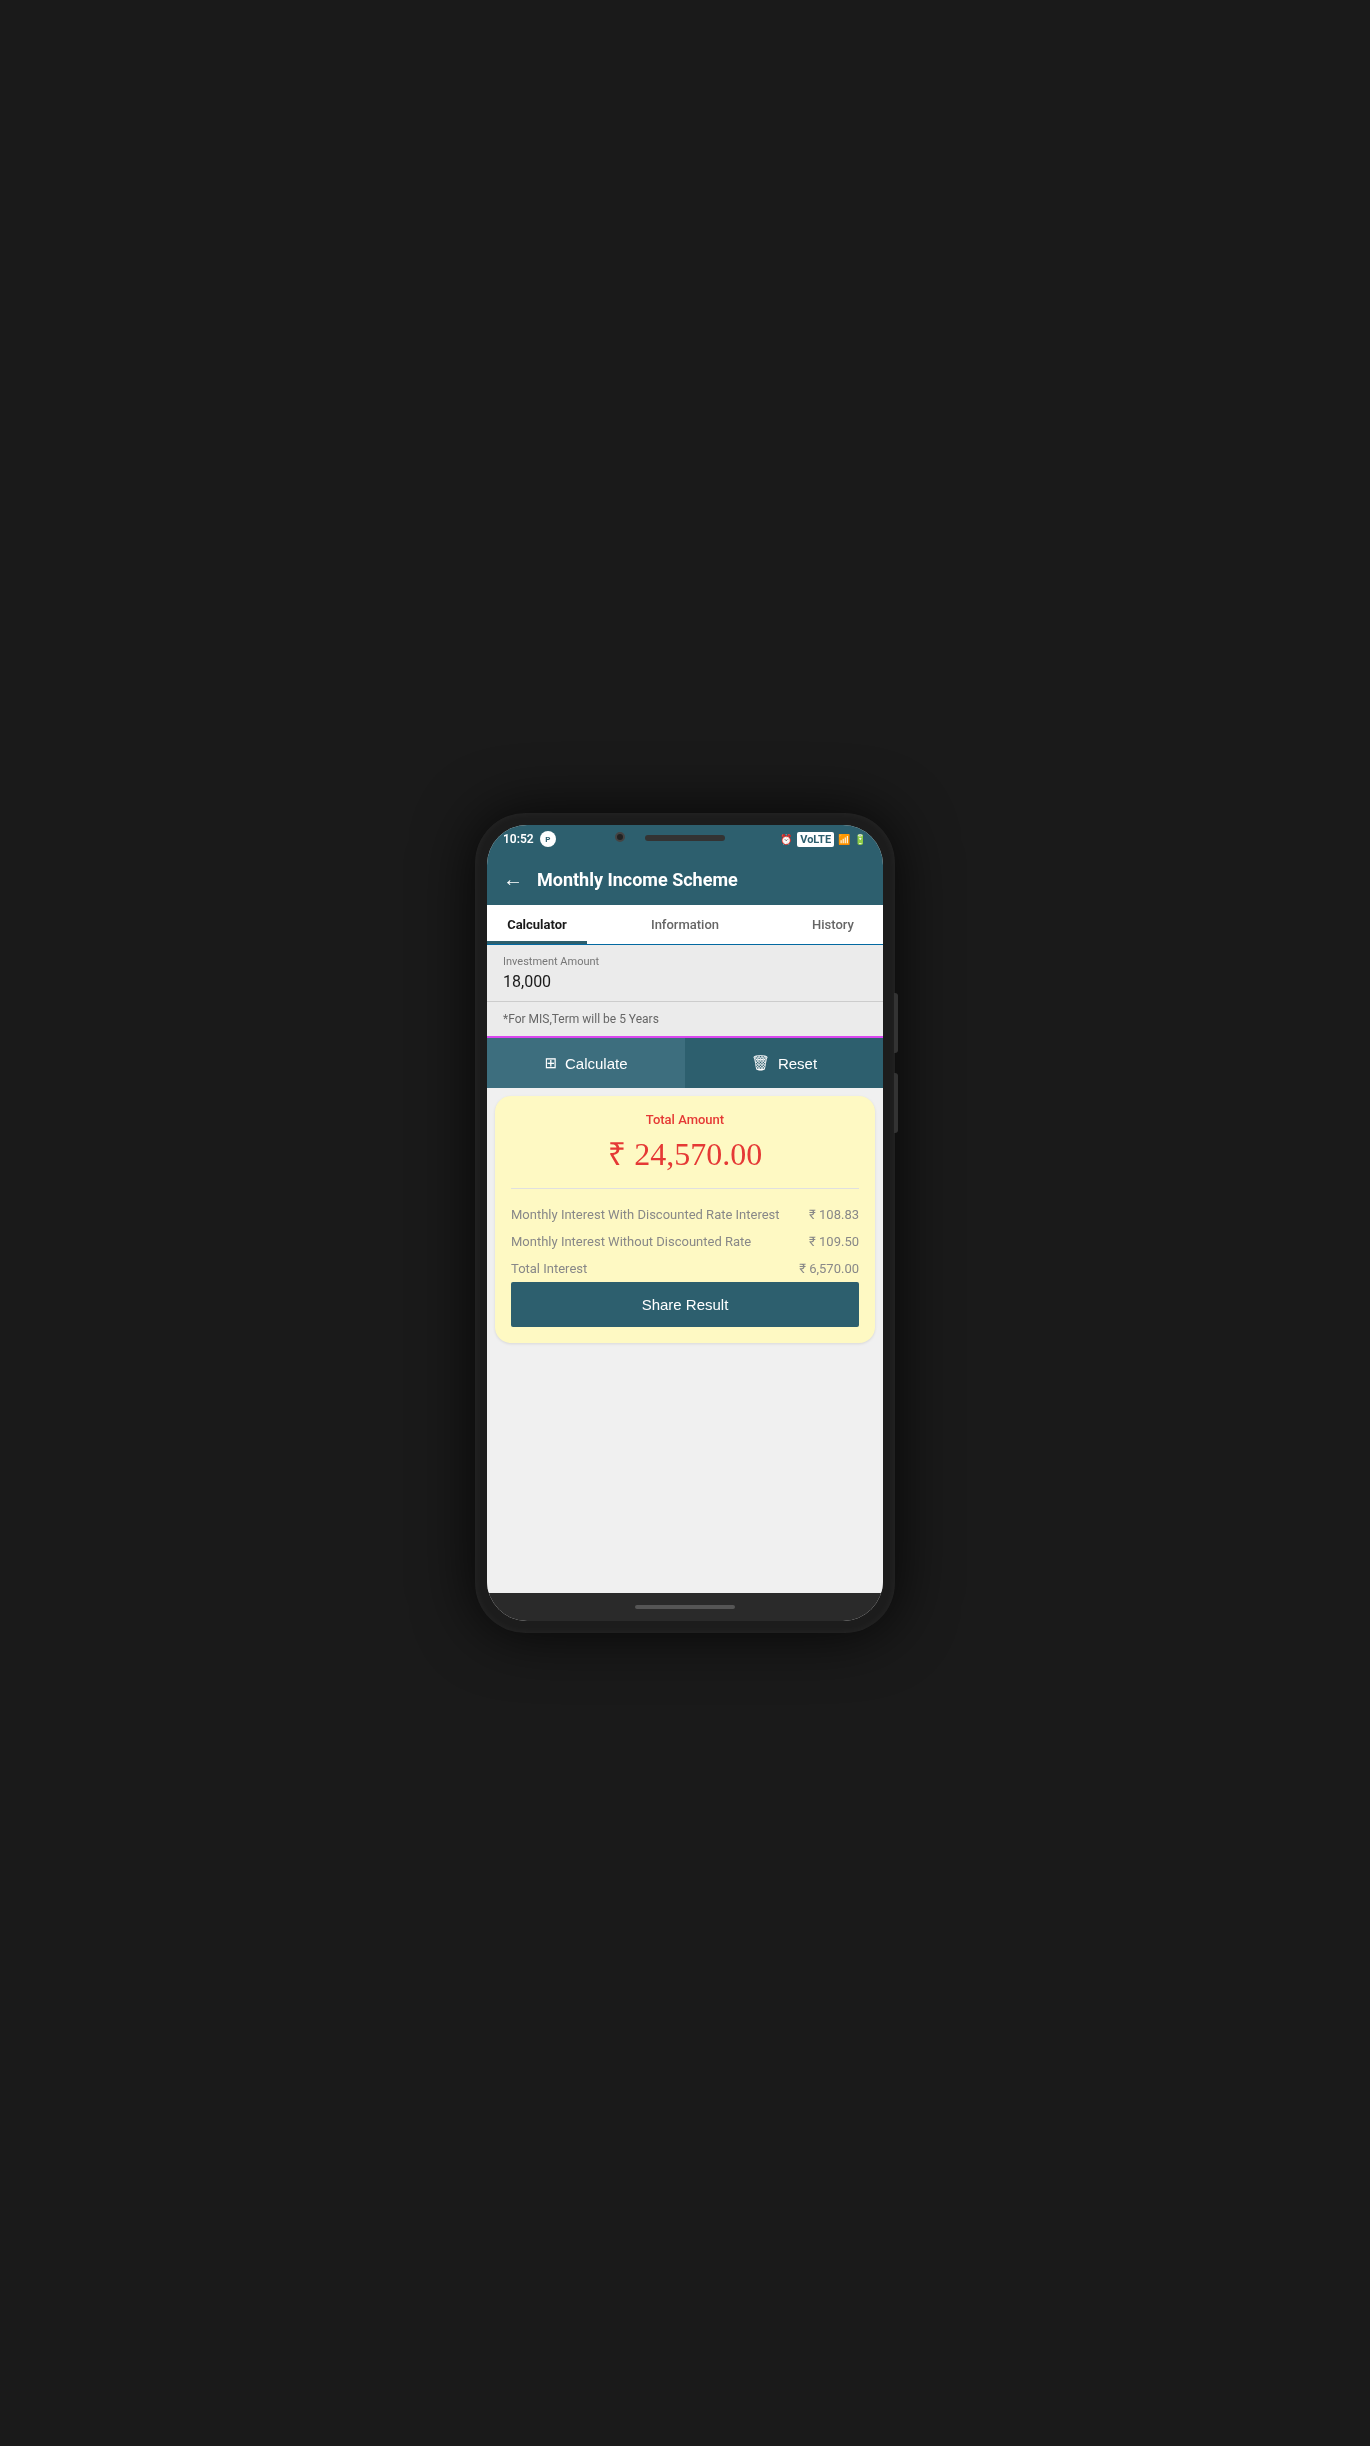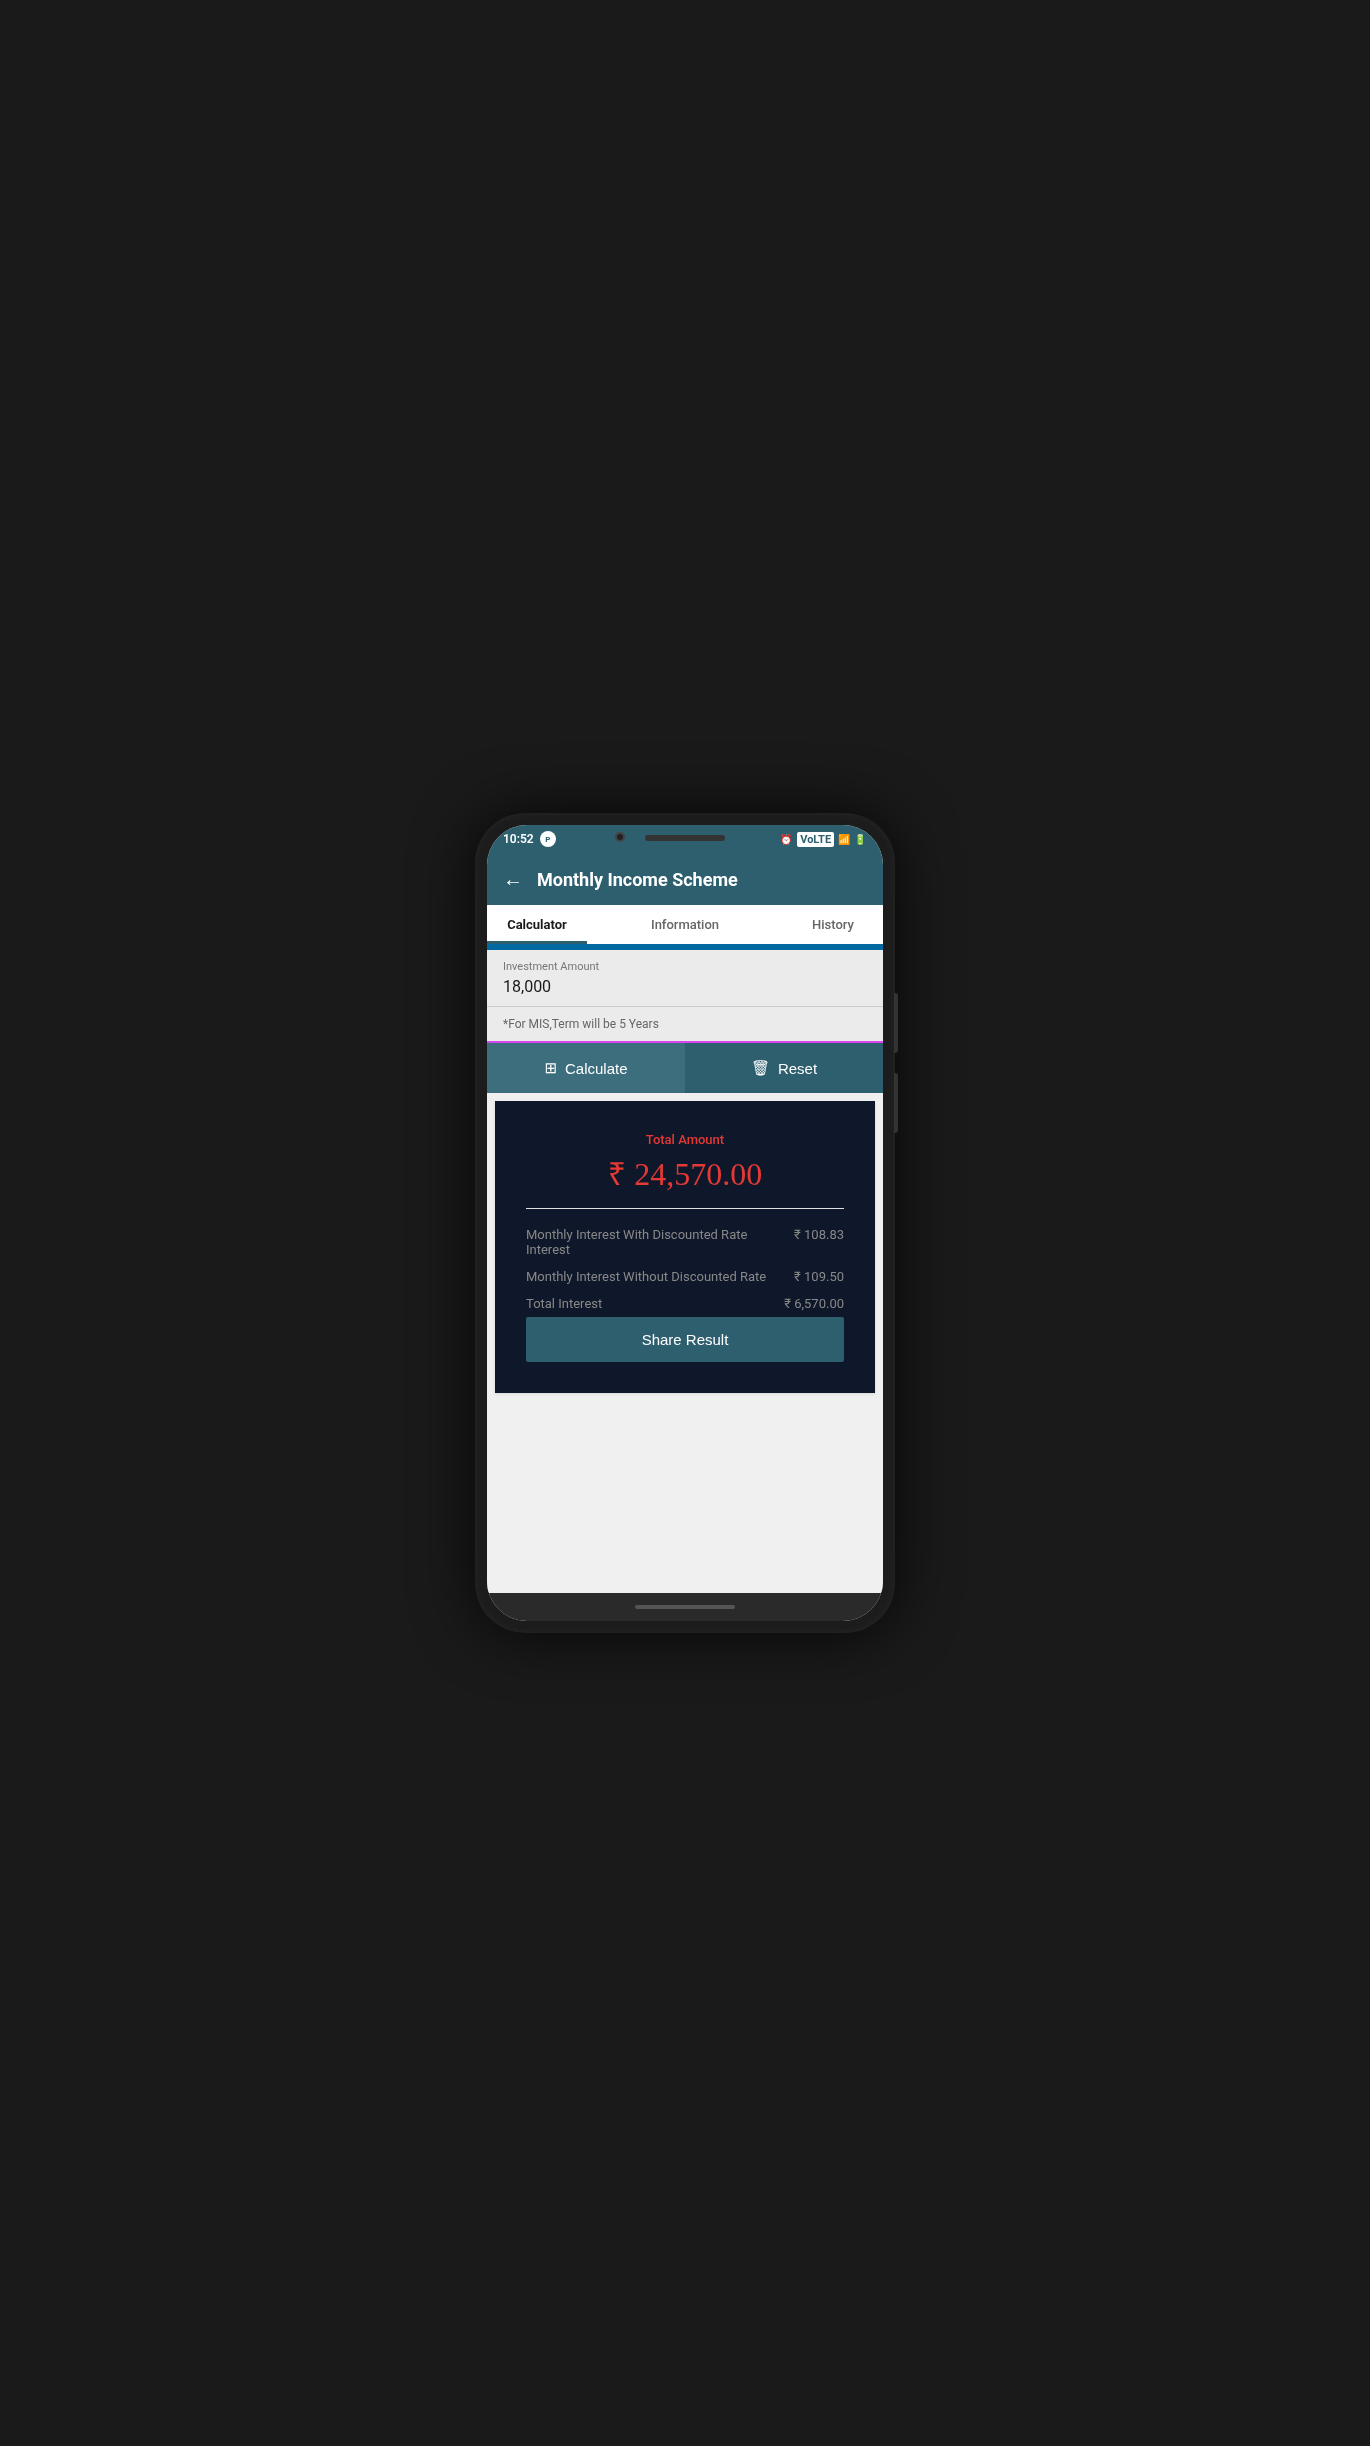--- a/index.html
+++ b/index.html
@@ -110,21 +110,21 @@
     .app-title {
       color: white;
       font-size: 18px;
       font-weight: 700;
     }
 
     
     .tabs {
       background: white;
       display: flex;
-      border-bottom: 6px solid #0369a1;
+      border-bottom: 1px solid #0369a1;
       flex-shrink: 0;
       gap: 48px;
     }
 
     .tab {
       flex: 1;
       text-align: center;
       padding: 12px 8px;
       font-size: 13px;
       font-weight: 500;
@@ -212,24 +212,24 @@
     .btn-calculate {
       background: #3d6e7e;
     }
 
     .btn-reset {
       background: #2d5f6e;
     }
 
     
     .results-card {
-      background: #0f172a;
+      background: #fef9c3;
       margin: 8px;
-      border-radius: 0;
-      padding: 31px;
+      border-radius: 16px;
+      padding: 16px;
       box-shadow: 0 1px 3px rgba(0,0,0,0.1);
     }
 
     .total-amount-label {
       text-align: center;
       color: #e53935;
       font-size: 13px;
       font-weight: 500;
       margin-bottom: 4px;
     }

